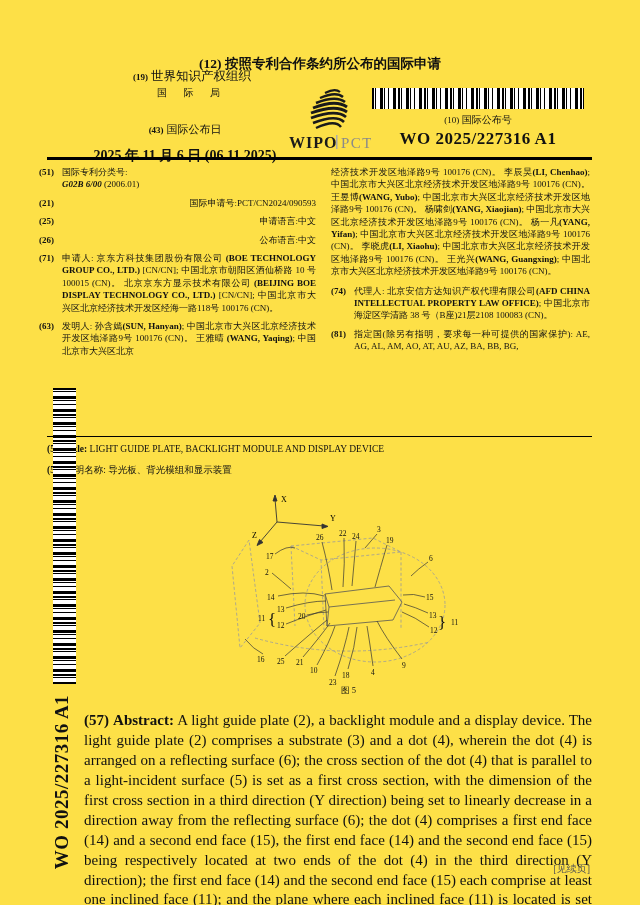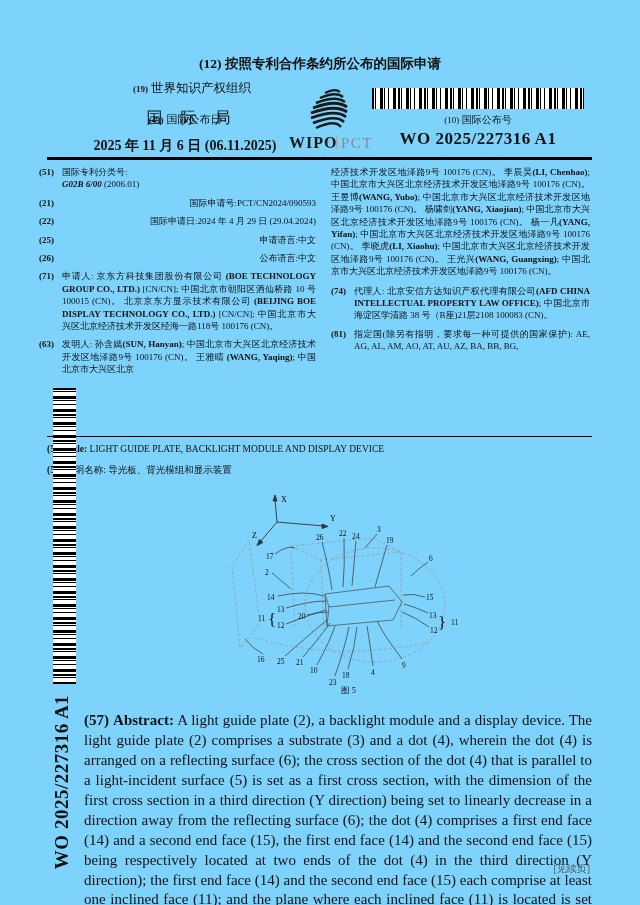--- a/index.html
+++ b/index.html
@@ -1,33 +1,33 @@
 <!DOCTYPE html>
 <html><head>
 <meta charset="utf-8">
 <style>
   html,body{margin:0;padding:0;background:#9a9a9a;}
   .page{
     position:relative;width:640px;height:905px;margin:0 auto;
-    background:#7dd3fc;color:#111;
+    background:#fde047;color:#111;
     font-family:"Liberation Serif","DejaVu Serif",serif;
     overflow:hidden;
   }
   .abs{position:absolute;}
   .b{font-weight:bold;}
   .s-b{font-weight:bold;}
   .s-i{font-style:italic;}
 
   
   .hdr-line12{top:55px;left:0;width:640px;font-size:13.5px;font-weight:bold;text-align:center;}
-  .hdr-org{top:80px;left:92px;width:200px;text-align:center;}
+  .hdr-org{top:68px;left:92px;width:200px;text-align:center;}
   .hdr-org .l1{font-size:12.5px;}
   .hdr-org .l1 .num{font-size:9px;font-weight:bold;}
-  .hdr-org .l2{font-size:16px;letter-spacing:7px;margin-top:11px;}
-  .hdr-date{top:112px;left:70px;width:230px;text-align:center;}
+  .hdr-org .l2{font-size:10px;letter-spacing:7px;margin-top:1px;}
+  .hdr-date{top:122px;left:70px;width:230px;text-align:center;}
   .hdr-date .l1{font-size:11px;}
   .hdr-date .l1 .num{font-size:9px;font-weight:bold;}
   .hdr-date .l2{font-size:14px;font-weight:bold;margin-top:10px;}
   .logo{top:88px;left:281px;width:90px;height:70px;}
   .barcode-top{
     top:88px;left:372px;width:212px;height:21px;
     background:repeating-linear-gradient(90deg,
       #000 0 2px,#fff 2px 3px,#000 3px 4px,#fff 4px 8px,
       #000 8px 11px,#fff 11px 12px,#000 12px 13px,#fff 13px 16px,
       #000 16px 17px,#fff 17px 21px,#000 21px 24px,#fff 24px 26px);
@@ -133,27 +133,20 @@
       <span class="body">
         <span>国际专利分类号:</span><br>
         <span><span class="s-b s-i">G02B 6/00</span><span> (2006.01)</span></span>
       </span>
     </div>
     <div class="fld">
       <span class="num">(21)</span>
       <span class="body kv">
         <span>国际申请号:</span>
         <span>PCT/CN2024/090593</span>
-      </span>
-    </div>
-    <div class="fld">
-      <span class="num">(22)</span>
-      <span class="body kv">
-        <span>国际申请日:</span>
-        <span>2024 年 4 月 29 日 (29.04.2024)</span>
       </span>
     </div>
     <div class="fld">
       <span class="num">(25)</span>
       <span class="body kv">
         <span>申请语言:</span>
         <span>中文</span>
       </span>
     </div>
     <div class="fld">

